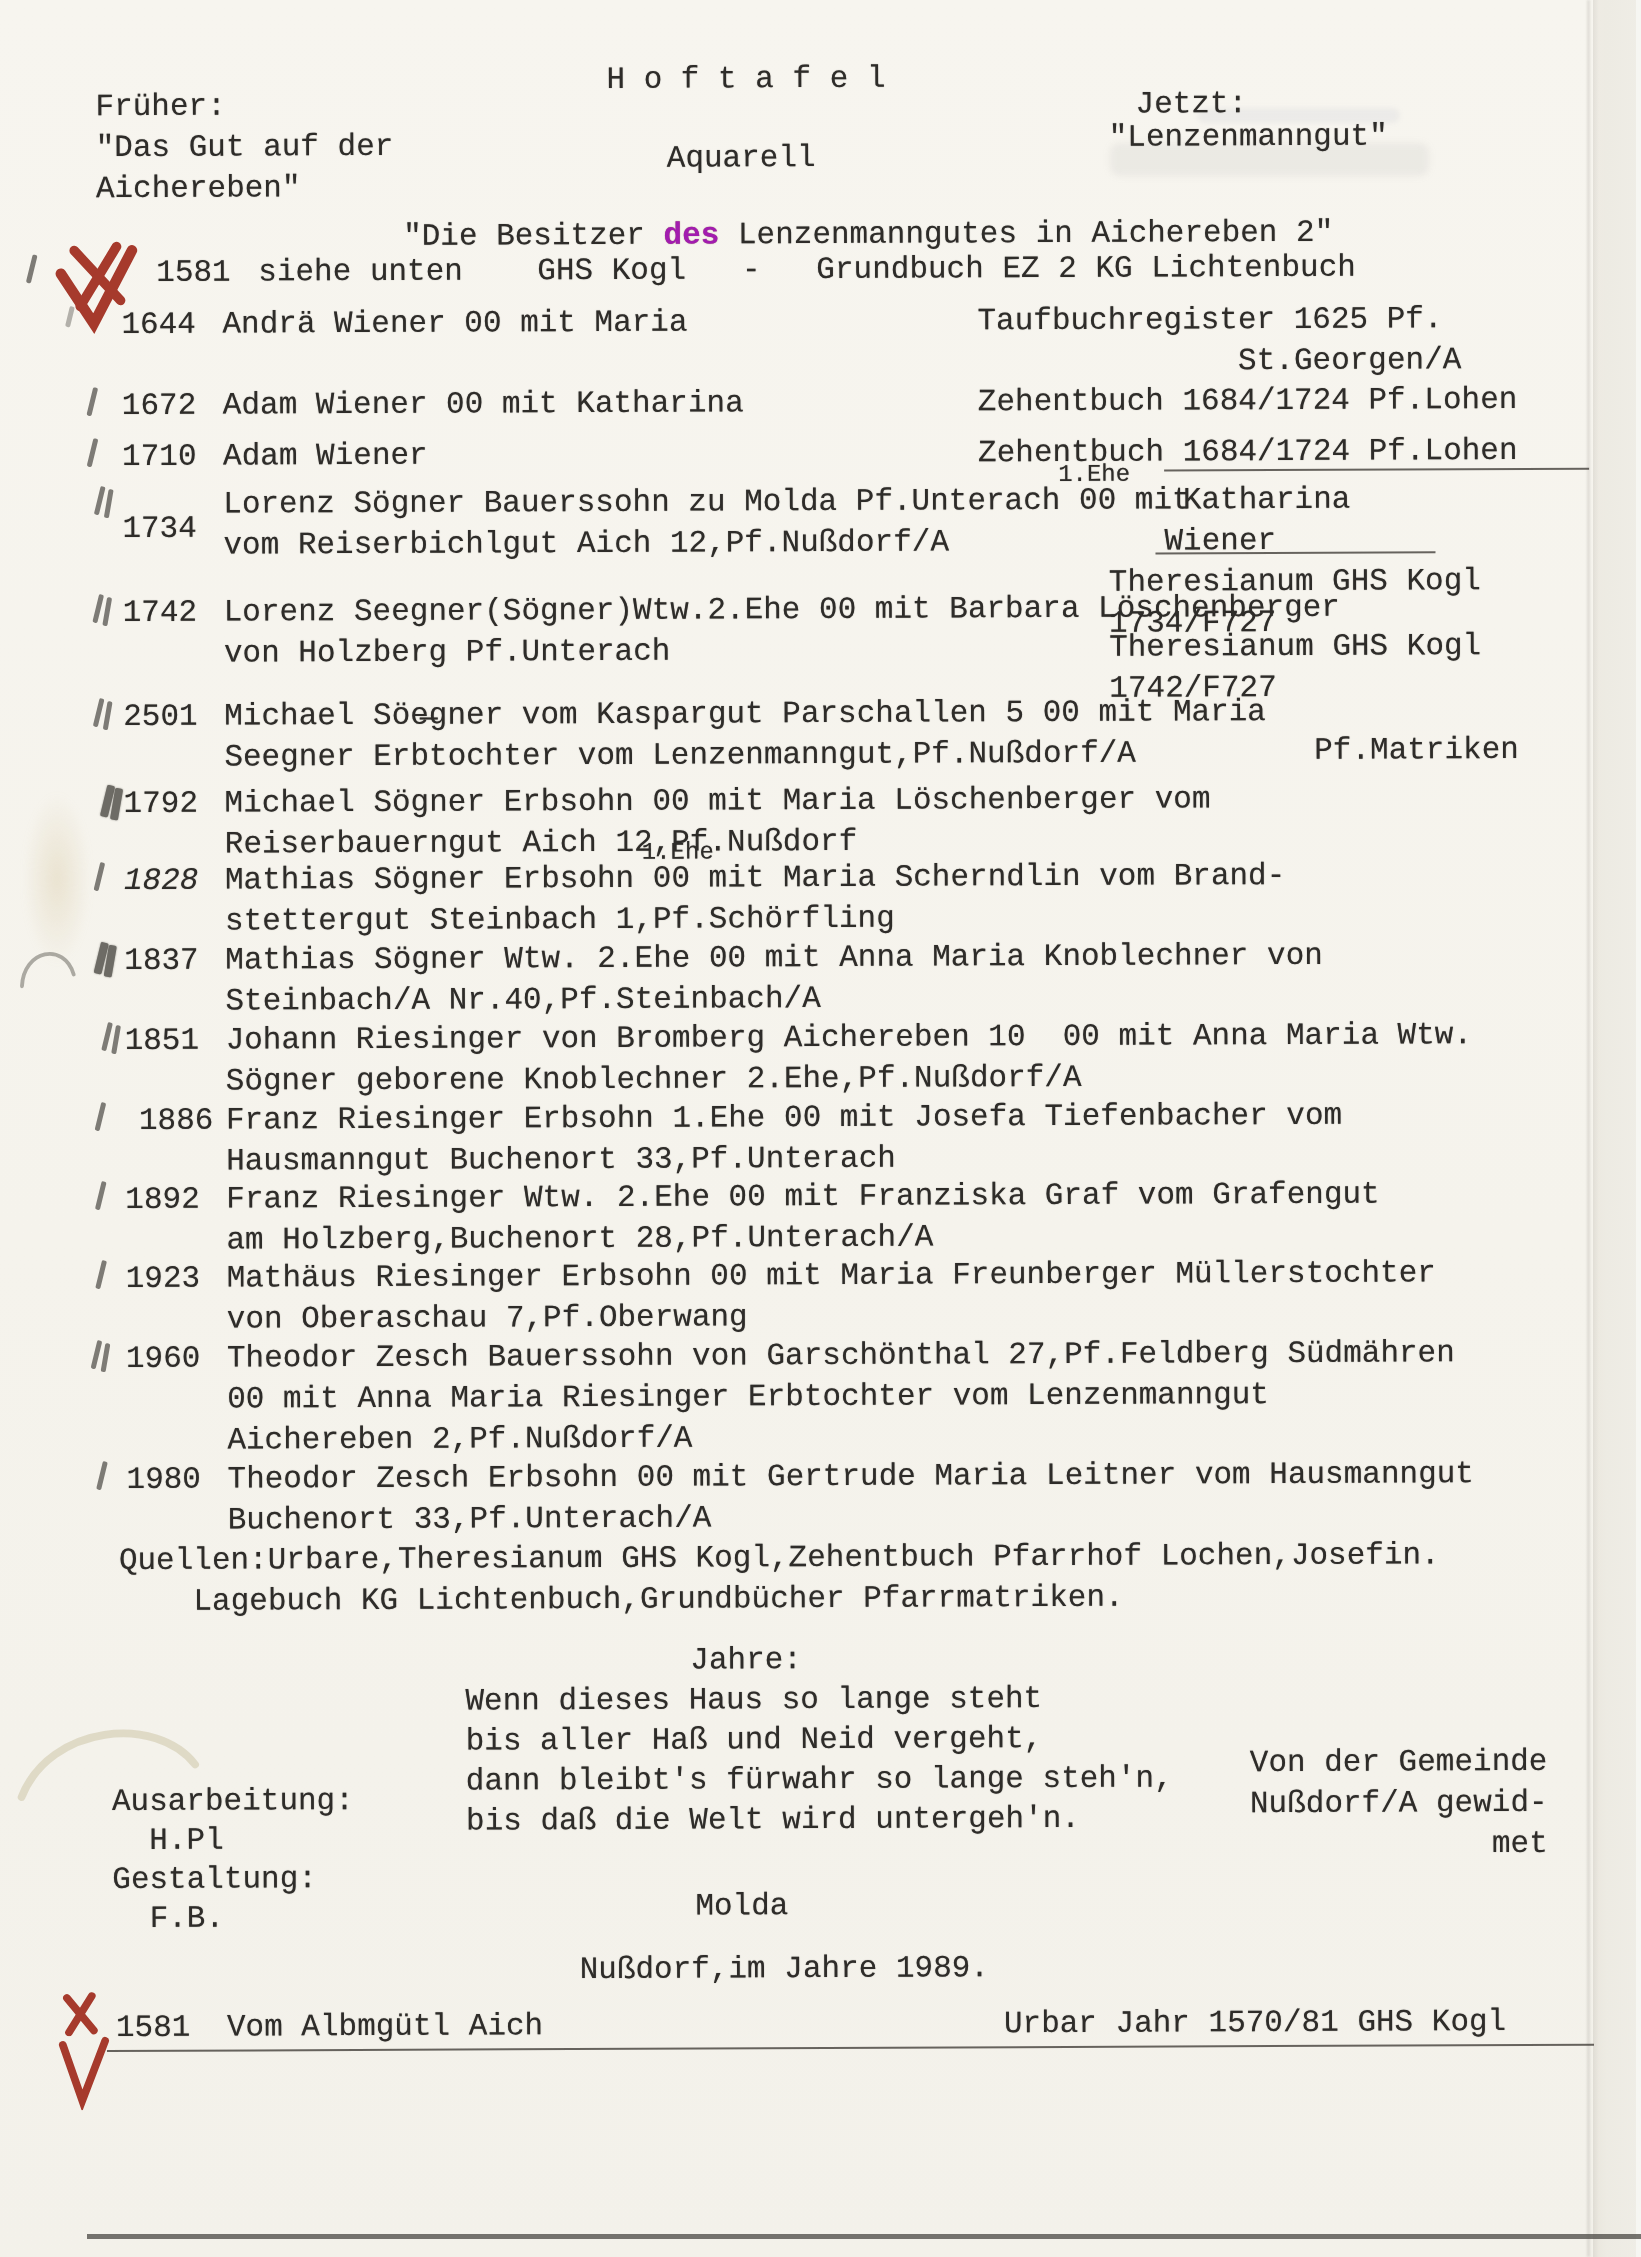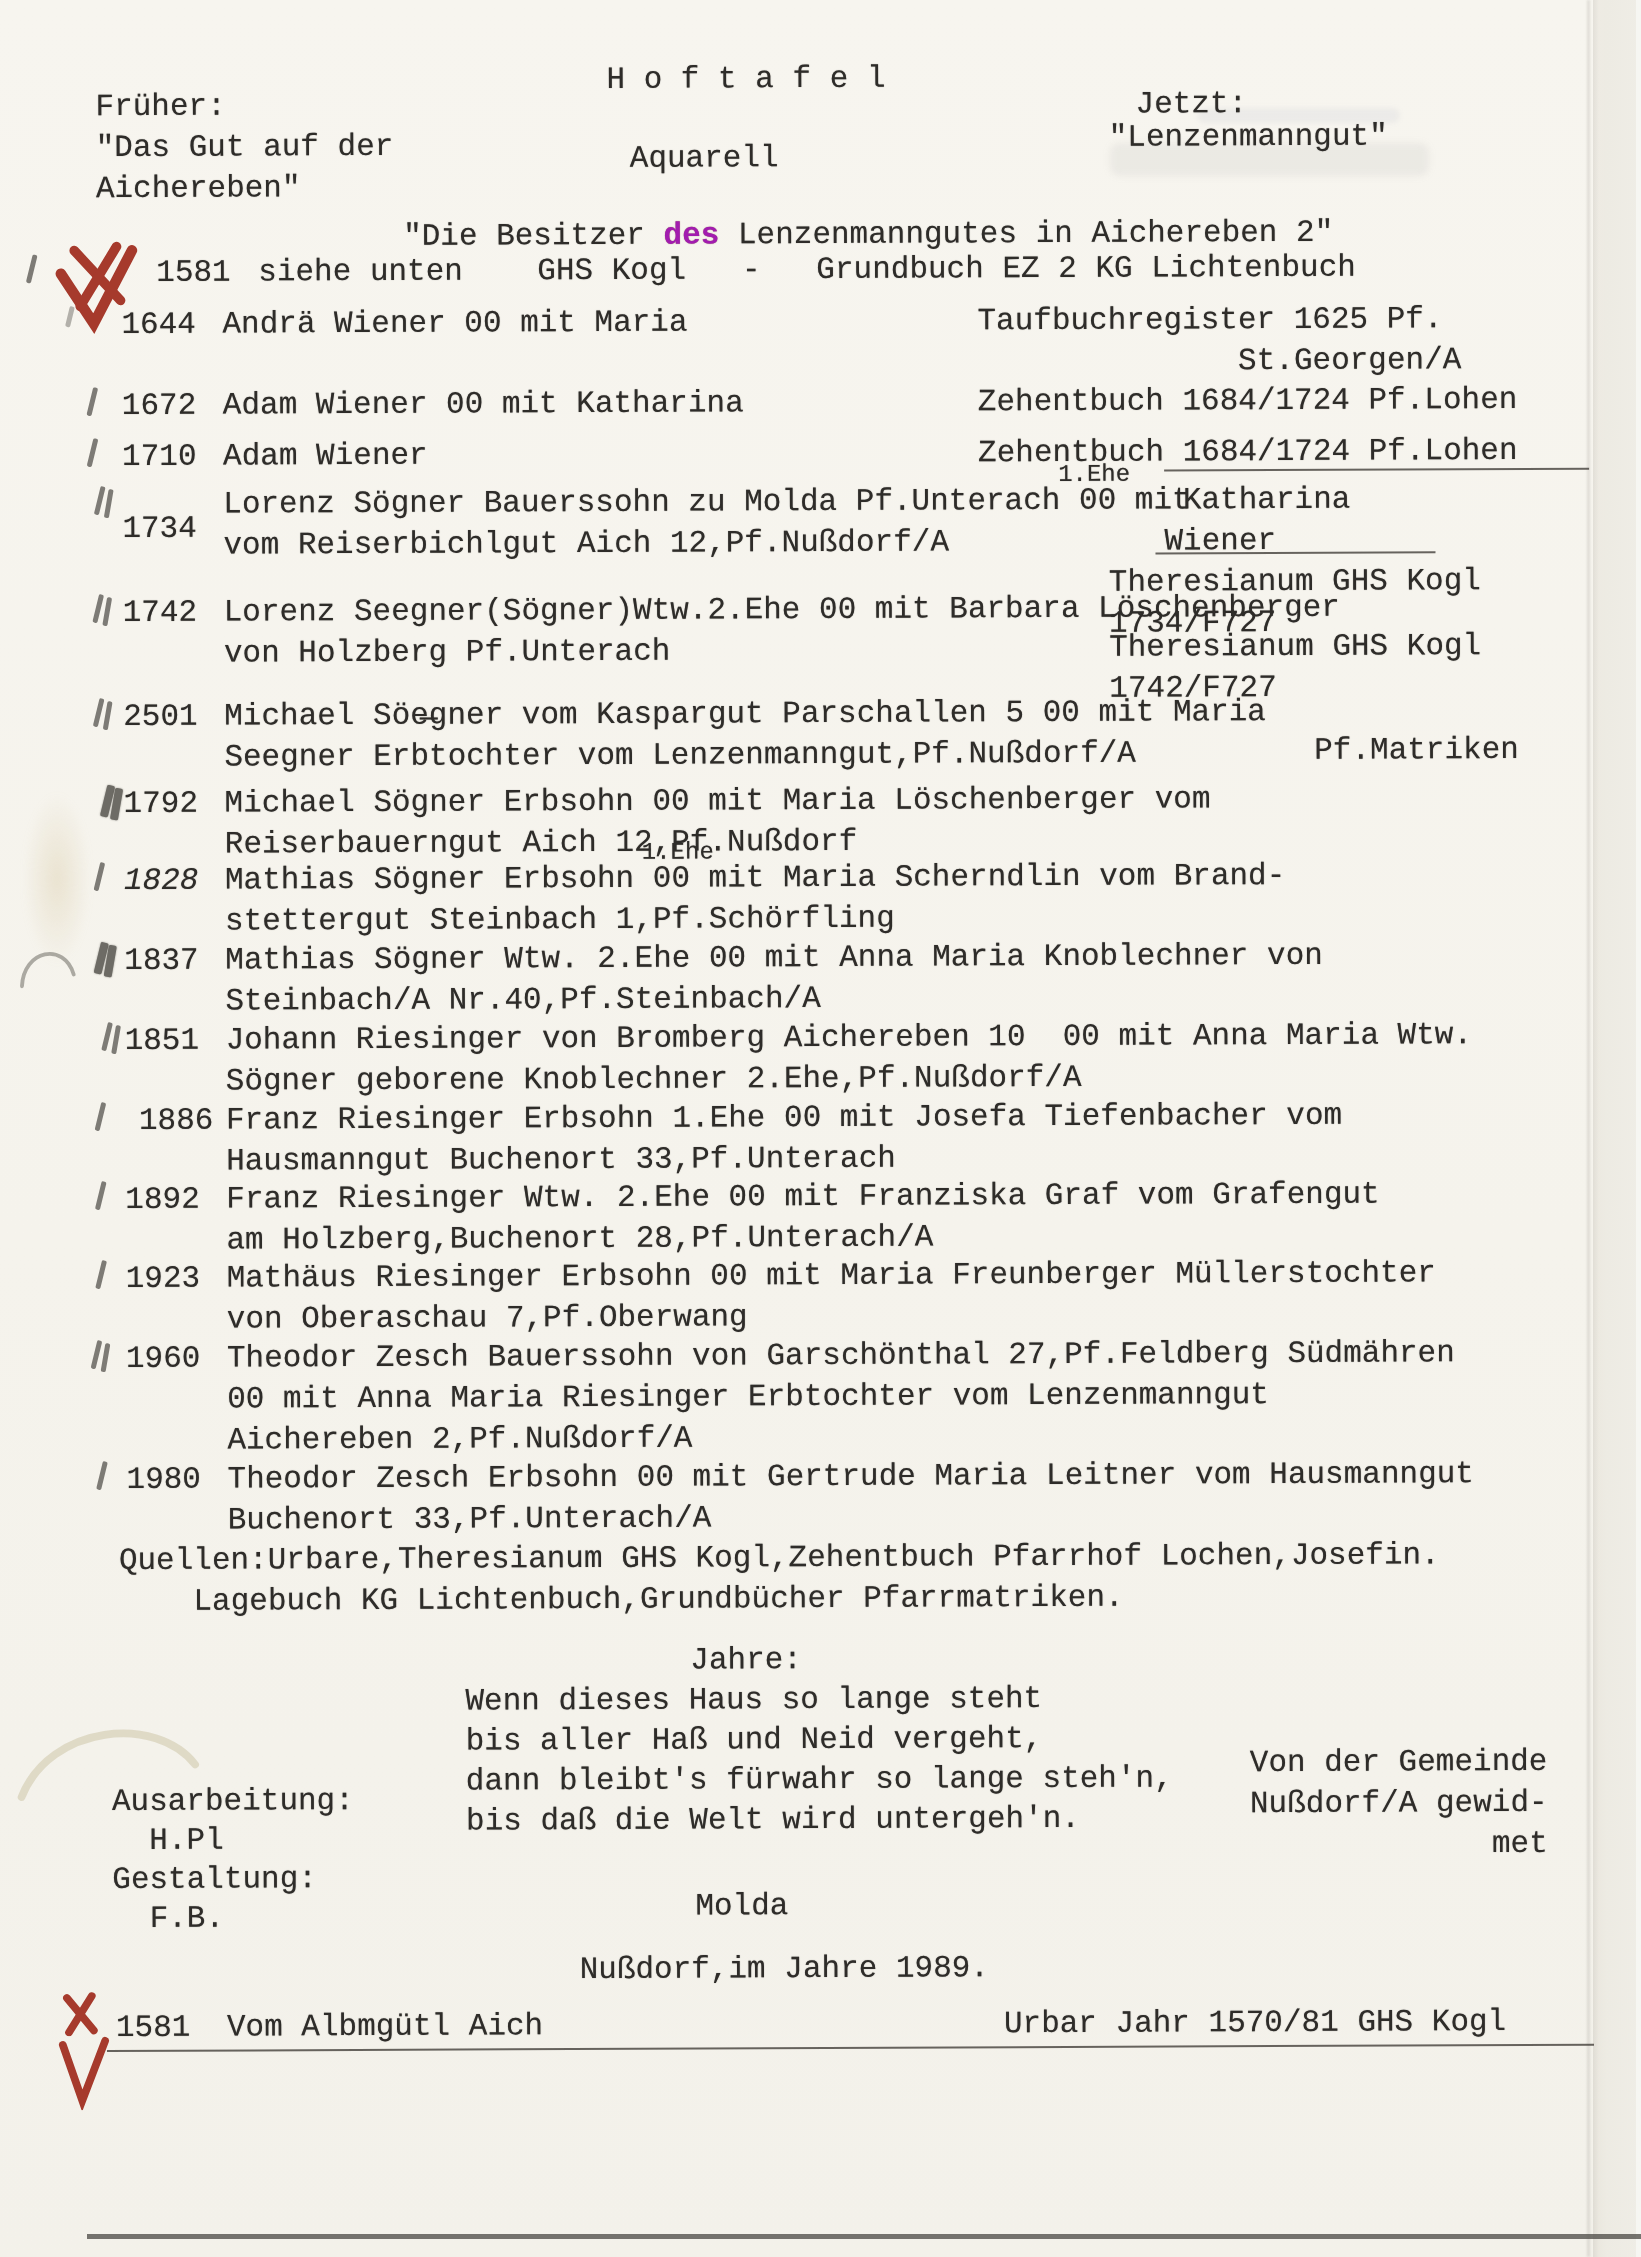--- a/index.html
+++ b/index.html
@@ -6,21 +6,21 @@
   body{
     width:1641px;height:2257px;position:relative;overflow:hidden;
     background:linear-gradient(180deg,#f7f5ef 0%,#f5f3ec 55%,#f3f1ea 100%);
     font-family:"Liberation Mono","DejaVu Sans Mono",monospace;color:#2e2c29;
   }
   .tw{font-size:31px;line-height:41px;white-space:pre;text-shadow:0 0 1px rgba(46,44,41,.55);}
   .abs{position:absolute;}
   
   #frueher{left:99px;top:83px;}
   #hoftafel{left:610px;top:58px;}
-  #aquarell{left:633px;top:137px;}
+  #aquarell{left:670px;top:137px;}
   #jetzt{left:1139px;top:85px;}
   #jetztname{left:1112px;top:118px;}
   #listtitle{left:406px;top:214px;}
   #listtitle .emph{font-weight:bold;color:#a21caf;text-shadow:0 0 1px rgba(110,60,45,.7);}
   #sources{left:116px;top:1537px;}
   #verslabel{left:687px;top:1639px;}
   #verse{left:462px;top:1680px;line-height:40px;}
   #credits{left:108px;top:1779px;line-height:39px;}
   #dedication{left:1246px;top:1744px;}
   #wappen{left:691px;top:1885px;}

